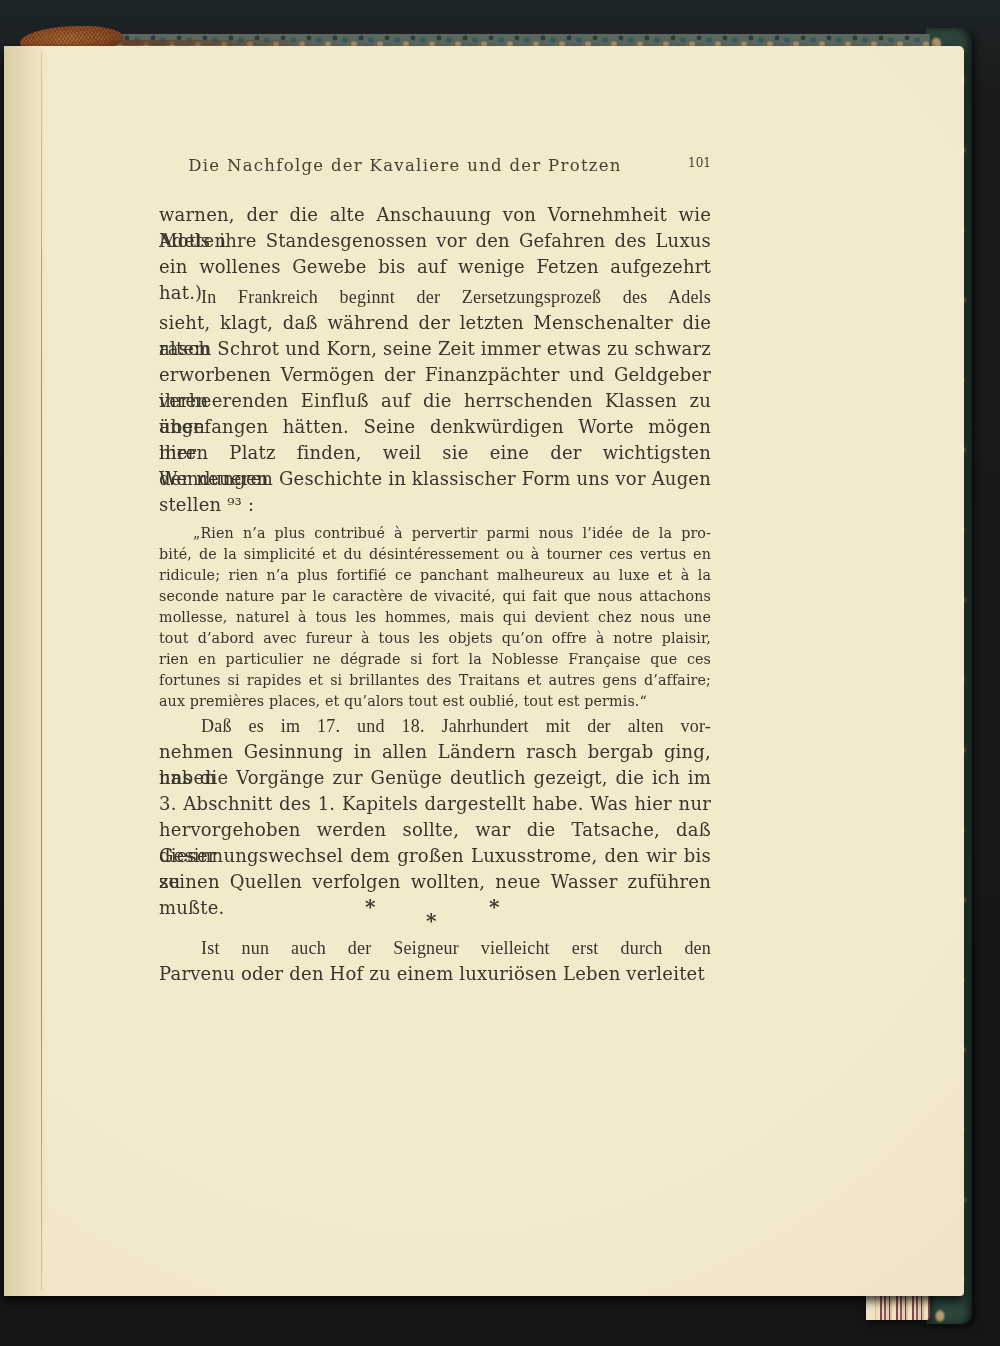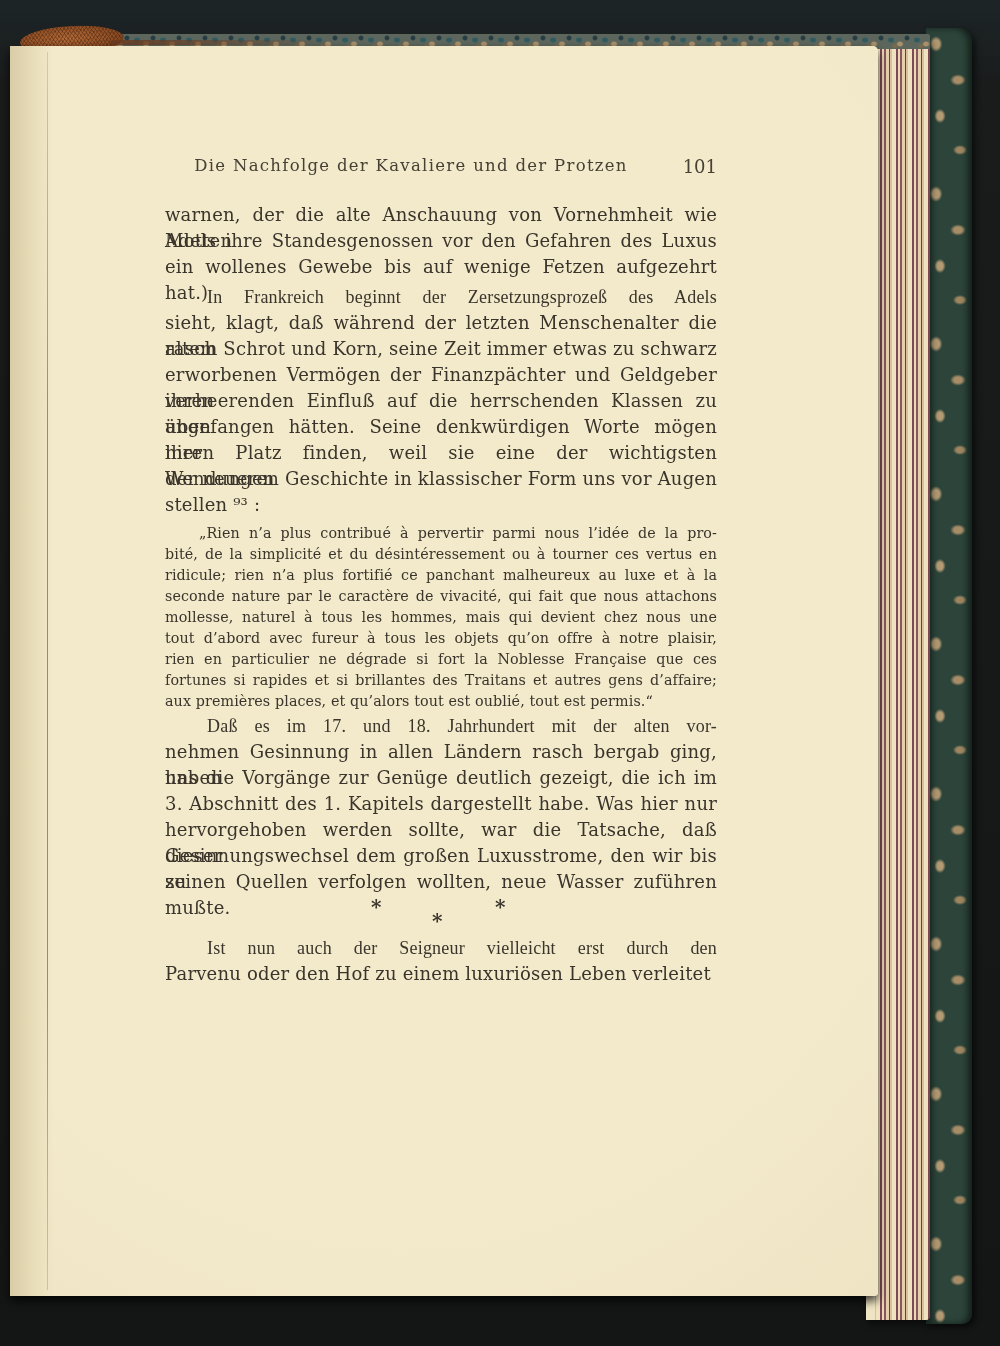--- a/index.html
+++ b/index.html
@@ -59,41 +59,41 @@
     border-radius:50%;
     transform:rotate(-3deg);
   }
   .leather-streak {
     position:absolute; left:110px; top:40px; width:250px; height:5px;
     background:linear-gradient(90deg, rgba(107,58,32,.85), rgba(107,58,32,0) 90%);
     border-radius:3px;
   }
   
   .page {
-    position:absolute; left:10px; top:46px; width:868px; height:1250px;
+    position:absolute; left:4px; top:46px; width:960px; height:1250px;
     background: radial-gradient(120% 100% at 45% 40%, #f3eacc 55%, #eee3c2 80%, #e3d6b2 100%);
     border-radius:0 5px 4px 0;
     box-shadow:0 5px 10px rgba(0,0,0,.75);
   }
   .gutter {
     position:absolute; left:0; top:0; width:44px; height:100%;
     background:linear-gradient(90deg, #d9cca7 0%, #e9deba 55%, rgba(238,228,198,0) 100%);
   }
   .gutter-line {
     position:absolute; left:37px; top:6px; width:1px; height:1238px;
     background:linear-gradient(180deg, rgba(140,115,70,.25), rgba(140,115,70,.8) 30%, rgba(140,115,70,.8) 75%, rgba(140,115,70,.3));
   }
   
   .content { position:absolute; left:155px; top:110px; width:552px; color:#3a342b; }
   .running-header { position:relative; height:22px; margin-bottom:24px; }
   .running-title {
     display:block; text-align:center; font-size:16.5px; letter-spacing:1.3px;
     color:#464035; padding-right:60px;
   }
-  .page-number { position:absolute; right:0; top:0; font-size:18px; color:#464035; }
+  .page-number { position:absolute; right:0; top:0; font-size:12px; color:#464035; }
   .para { font-size:18px; letter-spacing:.2px; }
   .para .line { line-height:26px; height:26px; text-align:justify; text-align-last:justify; }
   .para .line.line-last { text-align-last:left; }
   .para.indent .line:first-child { text-indent:42px;font-family:Liberation Serif, serif; }
   .para.p1 { margin-bottom:4px; }
   .para.p2 { margin-bottom:5px; }
   .quote { font-size:14.3px; letter-spacing:.1px; margin-bottom:1px; }
   .quote .line { line-height:21px; height:21px; text-align:justify; text-align-last:justify; }
   .quote .line.line-last { text-align-last:left; }
   .quote .line:first-child { text-indent:34px; }

